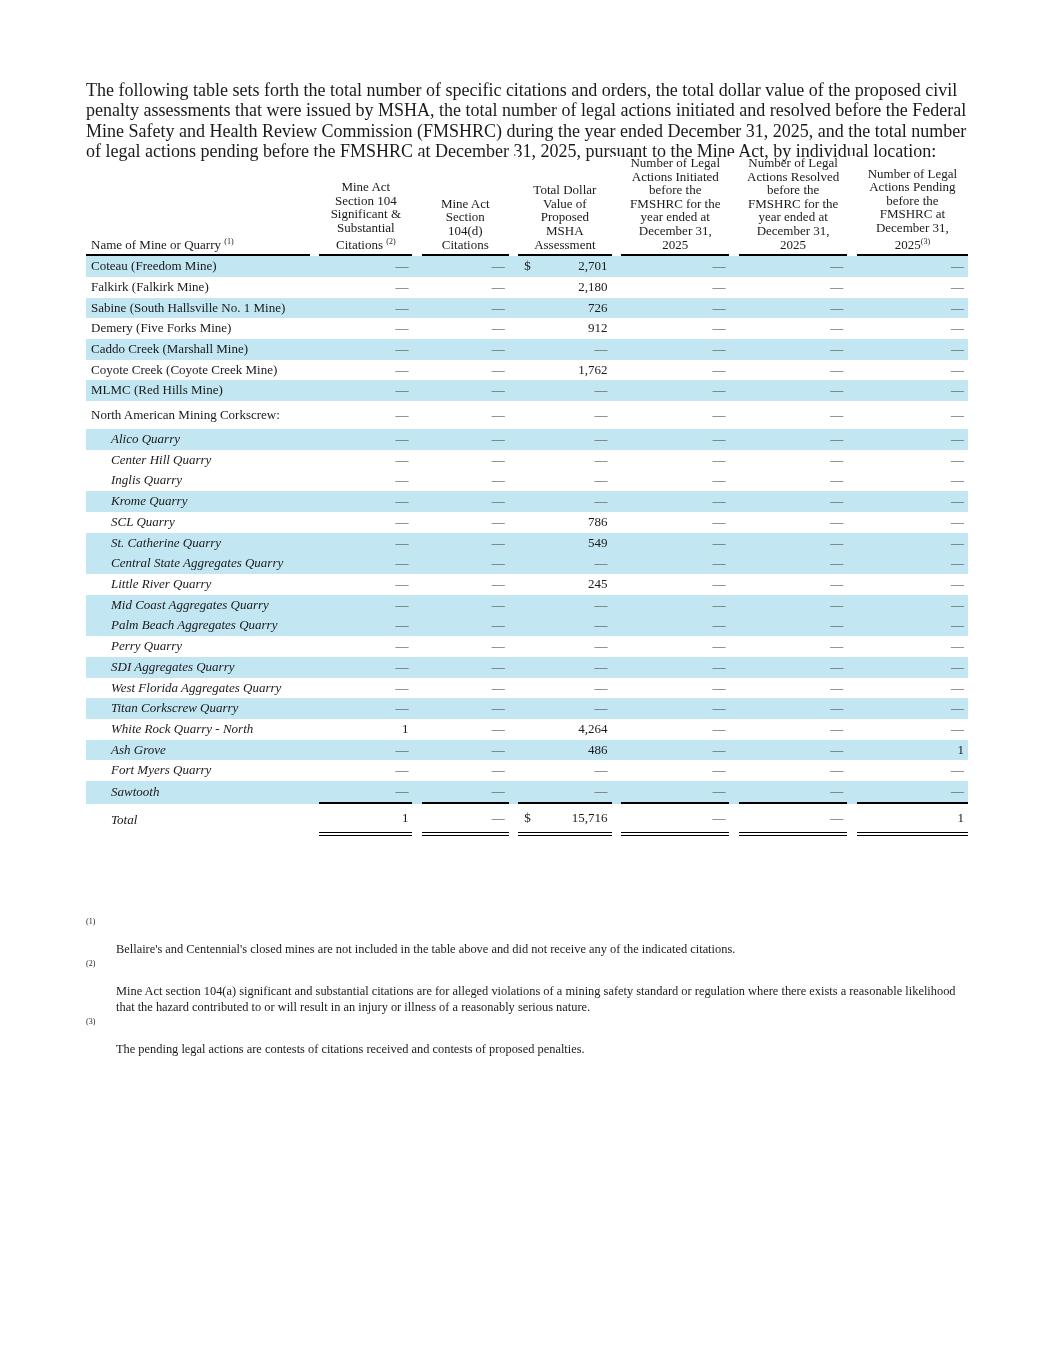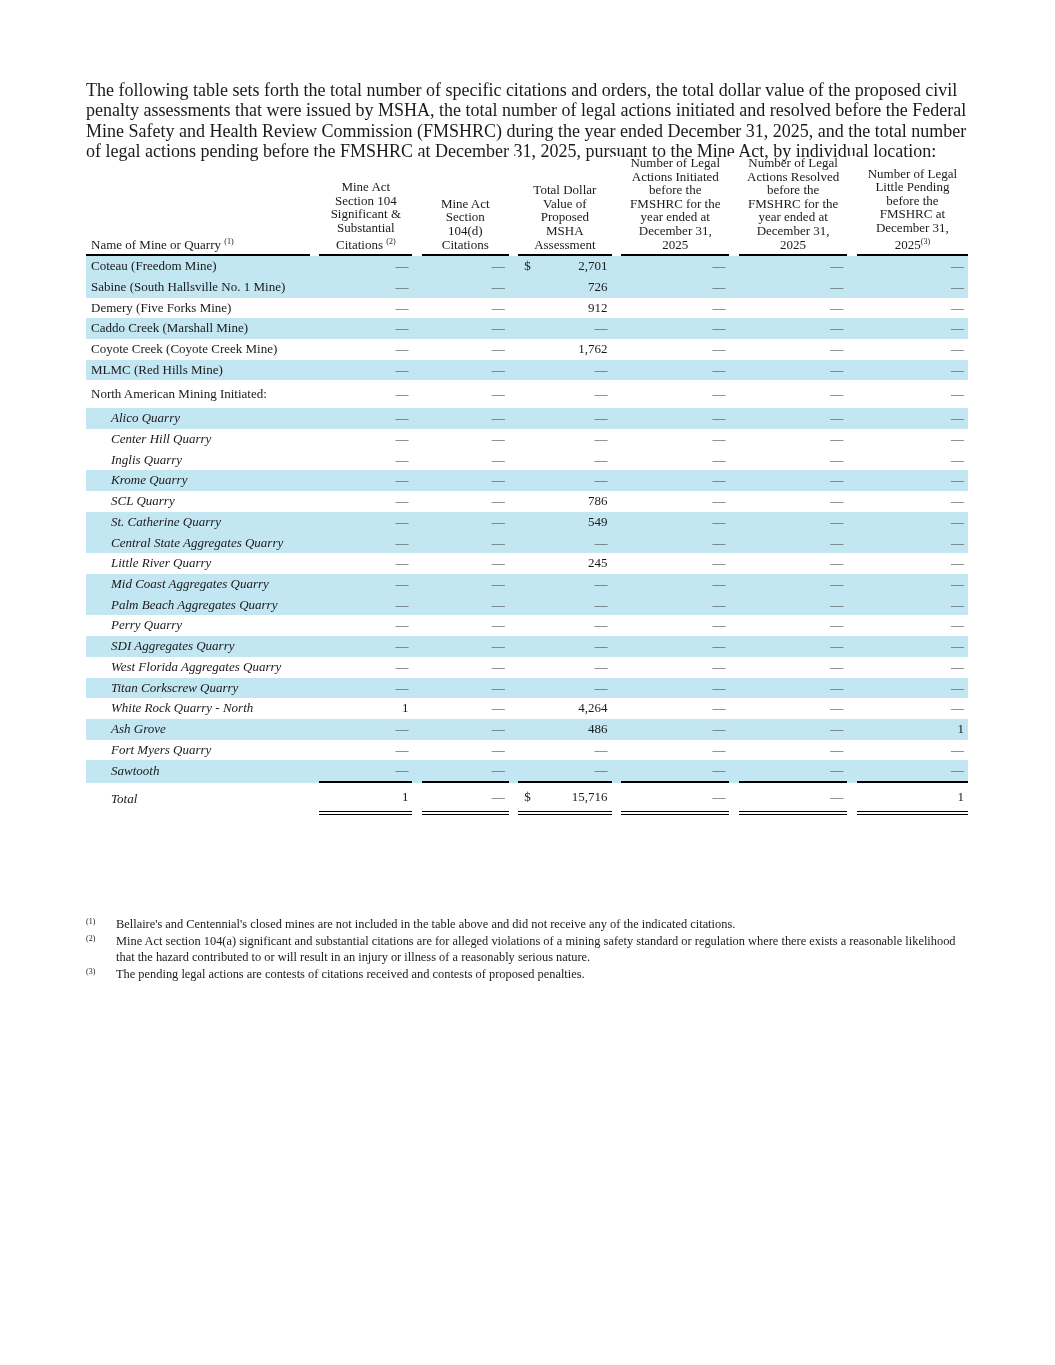--- a/index.html
+++ b/index.html
@@ -20,21 +20,21 @@
   .dsign { position: absolute; left: 6px; top: 0; }
   .dash { color: #555; }
   sup { font-size: 8px; vertical-align: 5px; }
   tr.section td { height: 25px; line-height: 28px; }
   tr.before-total td.v { border-bottom: 2px solid #000; }
   tr.total td { height: 26px; line-height: 28px; }
   tr.total td.v { border-bottom: 4px double #000; }
   .foot { position: absolute; left: 86px; top: 916px; width: 880px; font-size: 12.4px; line-height: 16.6px; }
   .foot .fn { display: flex; }
   .foot .mark { width: 30px; font-size: 8px; line-height: 12px; flex: none; }
-  .foot .txt { flex: 1; }
+  .foot .txt { flex: 1; margin-top: 25px; }
 </style>
 </head>
 <body>
 
 <p class="intro">The following table sets forth the total number of specific citations and orders, the total dollar value of the proposed civil penalty assessments that were issued by MSHA, the total number of legal actions initiated and resolved before the Federal Mine Safety and Health Review Commission (FMSHRC) during the year ended December 31, 2025, and the total number of legal actions pending before the FMSHRC at December 31, 2025, pursuant to the Mine Act, by individual location:</p>
 
 <table class="mine">
   <colgroup>
     <col style="width:226px">
       <col style="width:2px">
@@ -57,39 +57,54 @@
       <th><span class="hl"><span>Mine Act</span><br><span>Section 104</span><br><span>Significant &amp;</span><br><span>Substantial</span><br><span>Citations</span></span> <sup>(2)</sup></th>
       <th class="gap"></th>
       <th><span class="hl"><span>Mine Act</span><br><span>Section</span><br><span>104(d)</span><br><span>Citations</span></span></th>
       <th class="gap"></th>
       <th><span class="hl"><span>Total Dollar</span><br><span>Value of</span><br><span>Proposed</span><br><span>MSHA</span><br><span>Assessment</span></span></th>
       <th class="gap"></th>
       <th><span class="hl"><span>Number of Legal</span><br><span>Actions Initiated</span><br><span>before the</span><br><span>FMSHRC for the</span><br><span>year ended at</span><br><span>December 31,</span><br><span>2025</span></span></th>
       <th class="gap"></th>
       <th><span class="hl"><span>Number of Legal</span><br><span>Actions Resolved</span><br><span>before the</span><br><span>FMSHRC for the</span><br><span>year ended at</span><br><span>December 31,</span><br><span>2025</span></span></th>
       <th class="gap"></th>
-      <th><span class="hl"><span>Number of Legal</span><br><span>Little Pending</span><br><span>before the</span><br><span>FMSHRC at</span><br><span>December 31,</span><br><span>2025</span></span><sup>(3)</sup></th>
+      <th><span class="hl"><span>Number of Legal</span><br><span>Actions Pending</span><br><span>before the</span><br><span>FMSHRC at</span><br><span>December 31,</span><br><span>2025</span></span><sup>(3)</sup></th>
     </tr>
   </thead>
   <tbody id="tbody">
       <tr class="shade">
         <td class="name">Coteau (Freedom Mine)</td>
         <td class="gap"></td>
         <td class="num v"><span class="dash">—</span></td>
         <td class="gap"></td>
         <td class="num v"><span class="dash">—</span></td>
         <td class="gap"></td>
         <td class="num v dollar-cell"><span class="dsign">$</span><span>2,701</span></td>
         <td class="gap"></td>
         <td class="num v"><span class="dash">—</span></td>
         <td class="gap"></td>
         <td class="num v"><span class="dash">—</span></td>
         <td class="gap"></td>
         <td class="num v"><span class="dash">—</span></td>
       </tr>
+      <tr class="">
+        <td class="name">Falkirk (Falkirk Mine)</td>
+        <td class="gap"></td>
+        <td class="num v"><span class="dash">—</span></td>
+        <td class="gap"></td>
+        <td class="num v"><span class="dash">—</span></td>
+        <td class="gap"></td>
+        <td class="num v"><span>2,180</span></td>
+        <td class="gap"></td>
+        <td class="num v"><span class="dash">—</span></td>
+        <td class="gap"></td>
+        <td class="num v"><span class="dash">—</span></td>
+        <td class="gap"></td>
+        <td class="num v"><span class="dash">—</span></td>
+      </tr>
       <tr class="shade">
         <td class="name">Sabine (South Hallsville No. 1 Mine)</td>
         <td class="gap"></td>
         <td class="num v"><span class="dash">—</span></td>
         <td class="gap"></td>
         <td class="num v"><span class="dash">—</span></td>
         <td class="gap"></td>
         <td class="num v"><span>726</span></td>
         <td class="gap"></td>
         <td class="num v"><span class="dash">—</span></td>
@@ -152,21 +167,21 @@
         <td class="gap"></td>
         <td class="num v"><span class="dash">—</span></td>
         <td class="gap"></td>
         <td class="num v"><span class="dash">—</span></td>
         <td class="gap"></td>
         <td class="num v"><span class="dash">—</span></td>
         <td class="gap"></td>
         <td class="num v"><span class="dash">—</span></td>
       </tr>
       <tr class=" section">
-        <td class="name">North American Mining Initiated:</td>
+        <td class="name">North American Mining Corkscrew:</td>
         <td class="gap"></td>
         <td class="num v"><span class="dash">—</span></td>
         <td class="gap"></td>
         <td class="num v"><span class="dash">—</span></td>
         <td class="gap"></td>
         <td class="num v"><span class="dash">—</span></td>
         <td class="gap"></td>
         <td class="num v"><span class="dash">—</span></td>
         <td class="gap"></td>
         <td class="num v"><span class="dash">—</span></td>

